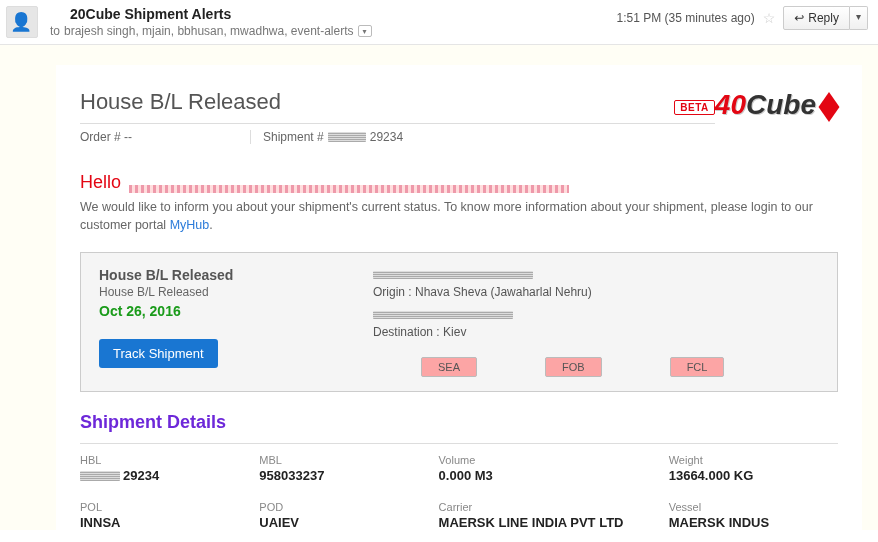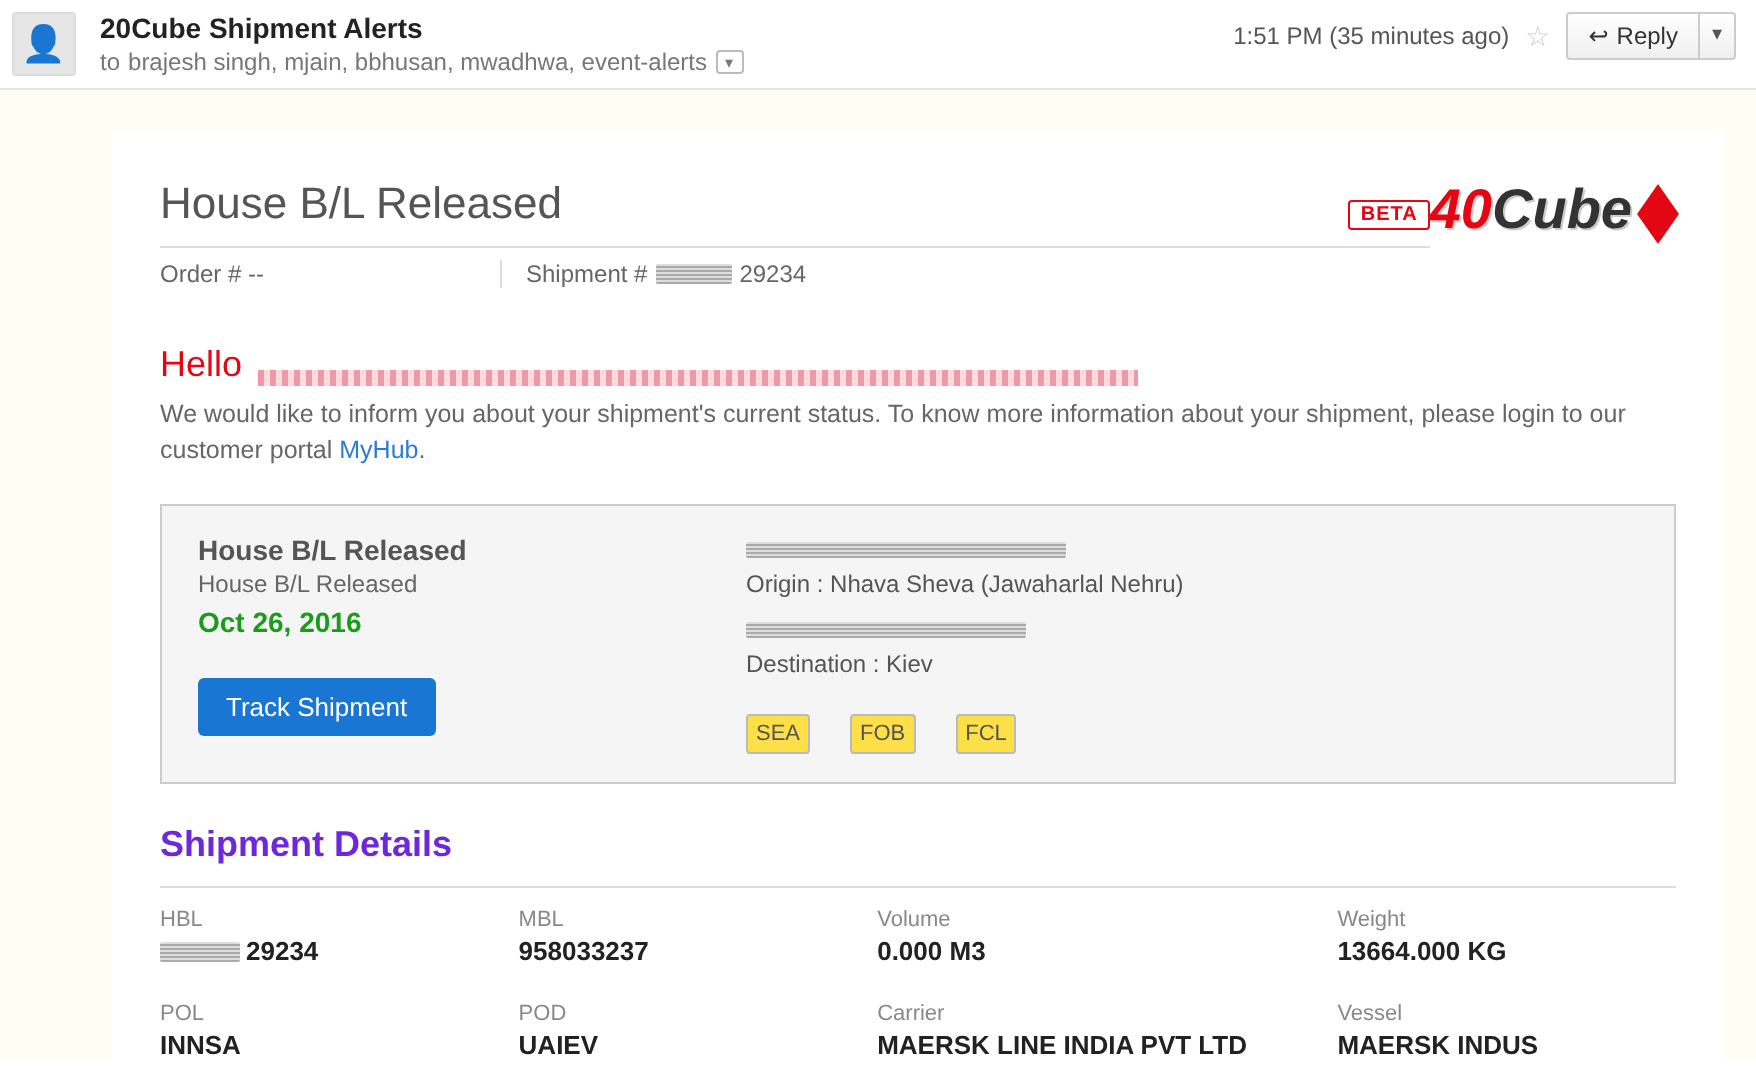--- a/index.html
+++ b/index.html
@@ -20,21 +20,21 @@
   .avatar {
     width: 32px; height: 32px;
     background: #e6e6e6;
     border: 1px solid #ddd;
     border-radius: 2px;
     margin-right: 12px;
     display:flex;align-items:center;justify-content:center;
     color:#bbb;font-size:18px;
   }
   .mail-header-main { flex: 1; }
-  .sender-line { display:flex; align-items:flex-end; gap:8px; }
+  .sender-line { display:flex; align-items:flex-end; gap:8px;margin-left:20px; }
   .sender-name { font-weight: bold; font-size: 14px; color:#222; }
   .recipients { color:#777; font-size:12px; margin-top:2px; display:flex; align-items:center; gap:4px;}
   .recip-dropdown {
     width:14px;height:12px;border:1px solid #bbb;border-radius:2px;
     display:inline-flex;align-items:center;justify-content:center;font-size:8px;color:#777;
   }
   .mail-header-right { display:flex; align-items:center; gap:8px; }
   .timestamp { color:#555; font-size:12px; }
   .star-icon { color:#ccc; font-size:14px; }
   .reply-btn {
@@ -93,22 +93,23 @@
   .status-left .sub { font-size:12px; color:#666; margin-top:2px;}
   .status-left .date { font-size:14px; color:#1a9b1a; font-weight:bold; margin-top:4px;}
   .track-btn {
     display:inline-block; margin-top:20px; background:#1976d2; color:#fff;
     padding:7px 14px; border-radius:3px; font-size:13px;cursor:pointer;
   }
   .status-right { flex:1; font-size:12px; color:#555; }
   .od-line { margin-top:4px; }
   .chips { display:flex; gap:20px; margin-top:18px; }
   .chip {
-    border:1px solid #bbb; background:#fde047; padding:3px 4px; font-size:11px; color:#555;
+    border:1px solid #bbb; background:#fca5a5; padding:3px 16px; font-size:11px; color:#555;
     border-radius:2px;
+    margin-left:48px;
   }
   
   .ship-details-title { font-size:18px; color:#6d28d9; margin-top:20px; }
   .details-grid {
     display:grid; grid-template-columns: 1fr 1fr 1.3fr 1fr; gap:18px 10px;
     margin-top:10px; border-top:1px solid #ddd; padding-top:10px; font-size:12px;
   }
   .detail-label { color:#888; font-size:11px; }
   .detail-value { color:#222; font-weight:bold; font-size:13px; margin-top:2px;}
   .detail-value.redact-row { display:flex;align-items:center;gap:3px;}

